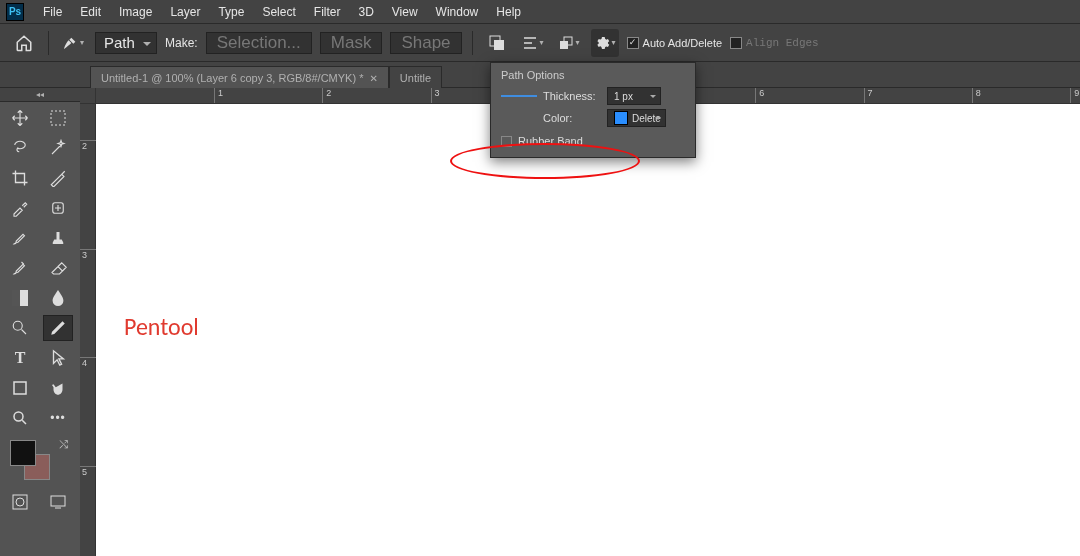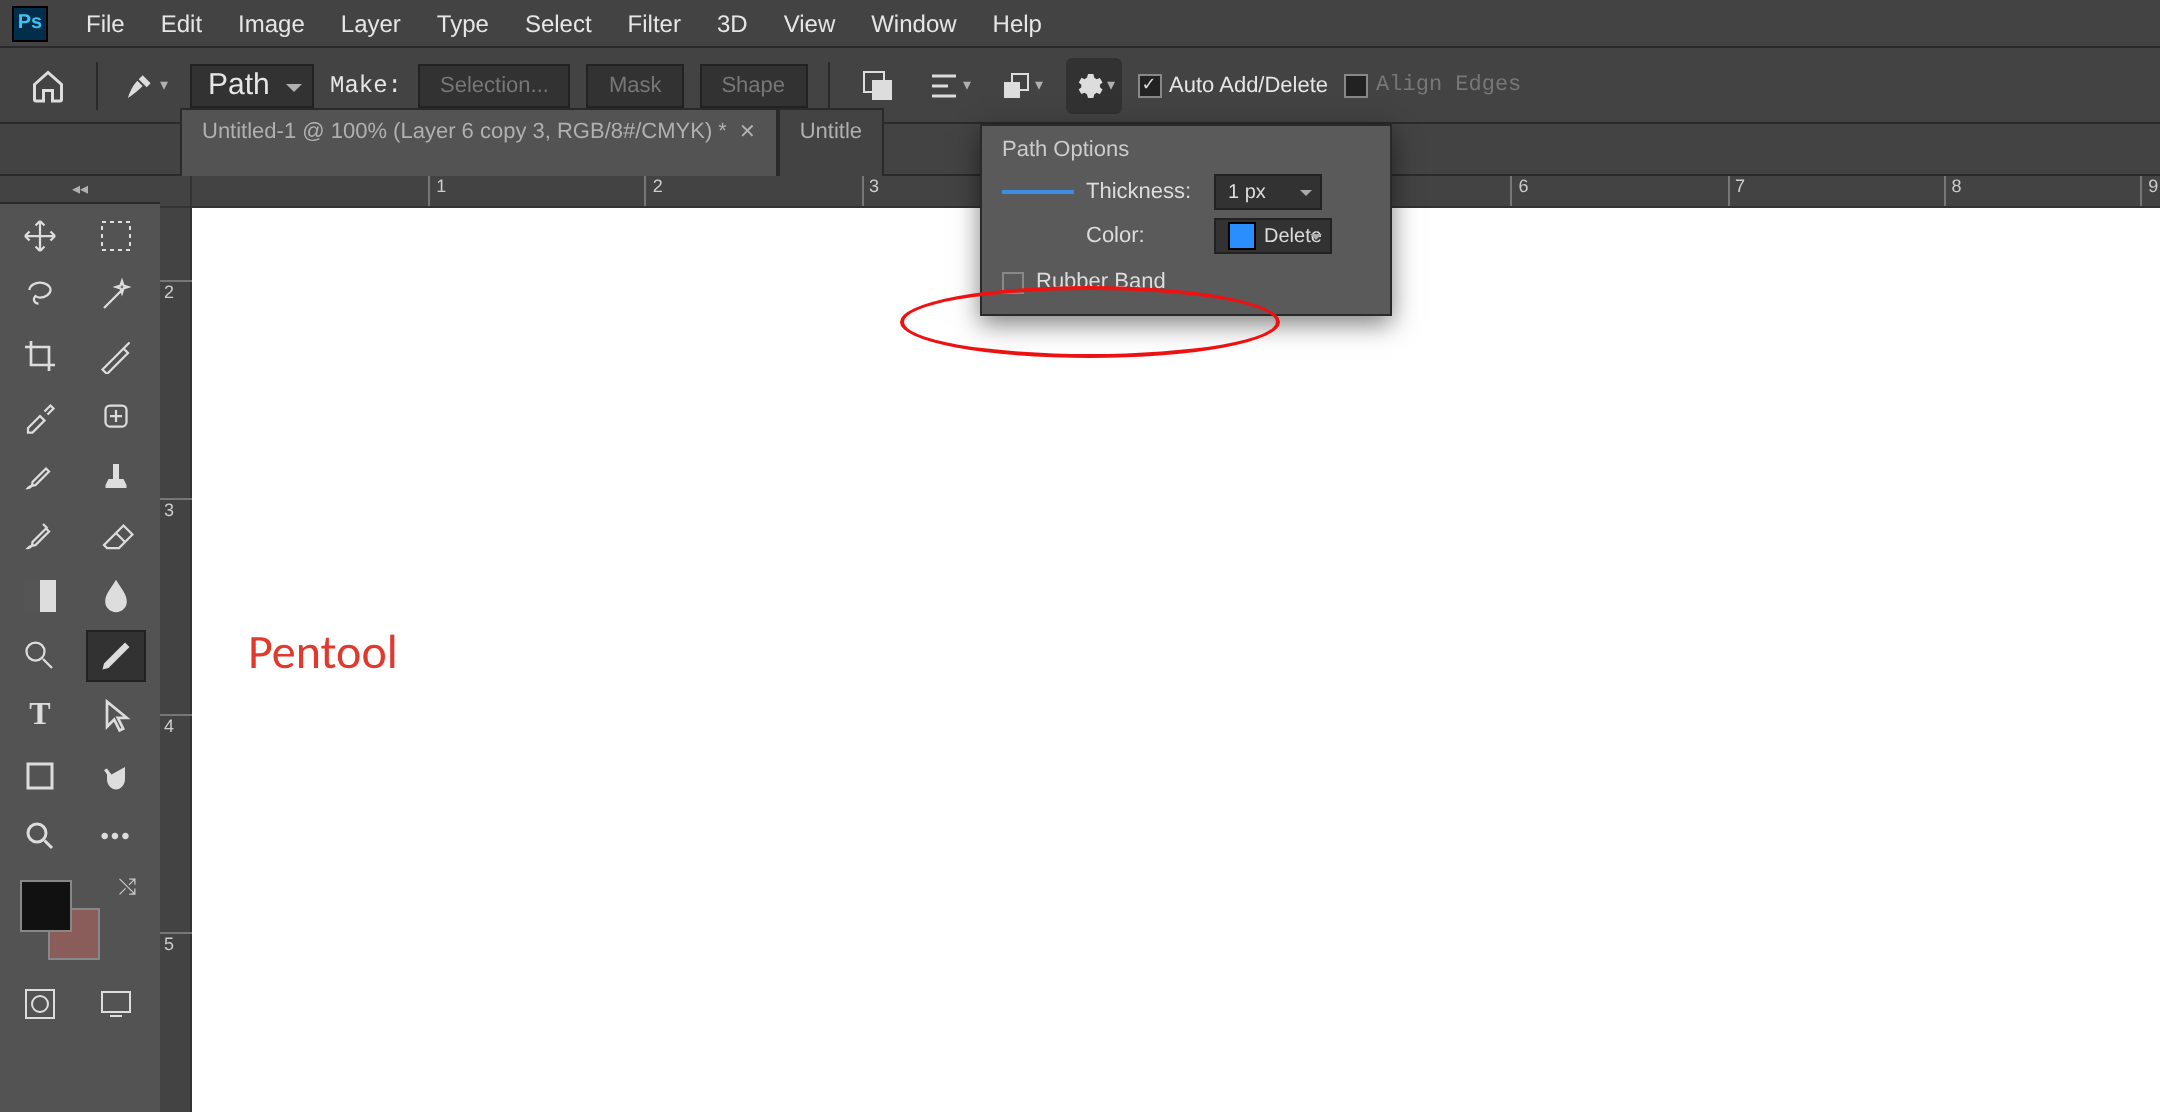--- a/index.html
+++ b/index.html
@@ -58,43 +58,43 @@
   .dropdown {
     background:var(--bg-darkest); border:1px solid #222;
     height:22px; min-width:62px; padding:0 18px 0 8px;
     display:flex; align-items:center;
     position:relative; font-size:15px;
   }
   .dropdown::after {
     content:""; position:absolute; right:5px; top:9px;
     border:4px solid transparent; border-top-color:var(--txt-dim);
   }
-  .opt-label { font-size:12px; color:var(--txt);font-family:Liberation Mono, monospace; }
+  .opt-label { font-size:12px; color:var(--txt); }
   .opt-btn {
     background:var(--bg-darkest); border:1px solid #222;
-    height:22px; padding:0 10px; font-size:11px;
+    height:22px; padding:0 10px; font-size:17px;
     display:flex; align-items:center; color:var(--txt-disabled);
   }
   .sep { width:1px; height:24px; background:#2a2a2a; margin:0 2px;}
   .checkbox-row { display:flex; align-items:center; gap:4px; font-size:11px;}
   .chk { width:12px; height:12px; border:1px solid #888; background:#222;
          display:flex; align-items:center; justify-content:center;
          font-size:9px; line-height:1; }
   .chk.on::after { content:"✓"; color:#ddd;}
   .disabled { color:var(--txt-disabled);font-family:Liberation Mono, monospace;}
 
   
   .tabstrip {
     height:26px; background:var(--bg-darker);
     border-bottom:1px solid #2a2a2a;
     display:flex; align-items:flex-end; padding-left:90px; gap:0;
   }
   .doctab {
     background:var(--bg-dark); color:var(--txt-dim);
-    font-size:11px; padding:5px 10px 16px;
+    font-size:11px; padding:5px 10px 4px;
     border:1px solid #2a2a2a; border-bottom:none;
     display:flex; align-items:center; gap:6px;
     position:relative; top:1px;
   }
   .doctab .close { font-size:10px; color:var(--txt-dim);}
   .panel-tab {
     height:14px; background:var(--bg-darker); font-size:8px;
     color:var(--txt-dim); text-align:center; cursor:default;
     display:flex;align-items:center;justify-content:center;
     border-bottom:1px solid #2a2a2a;

